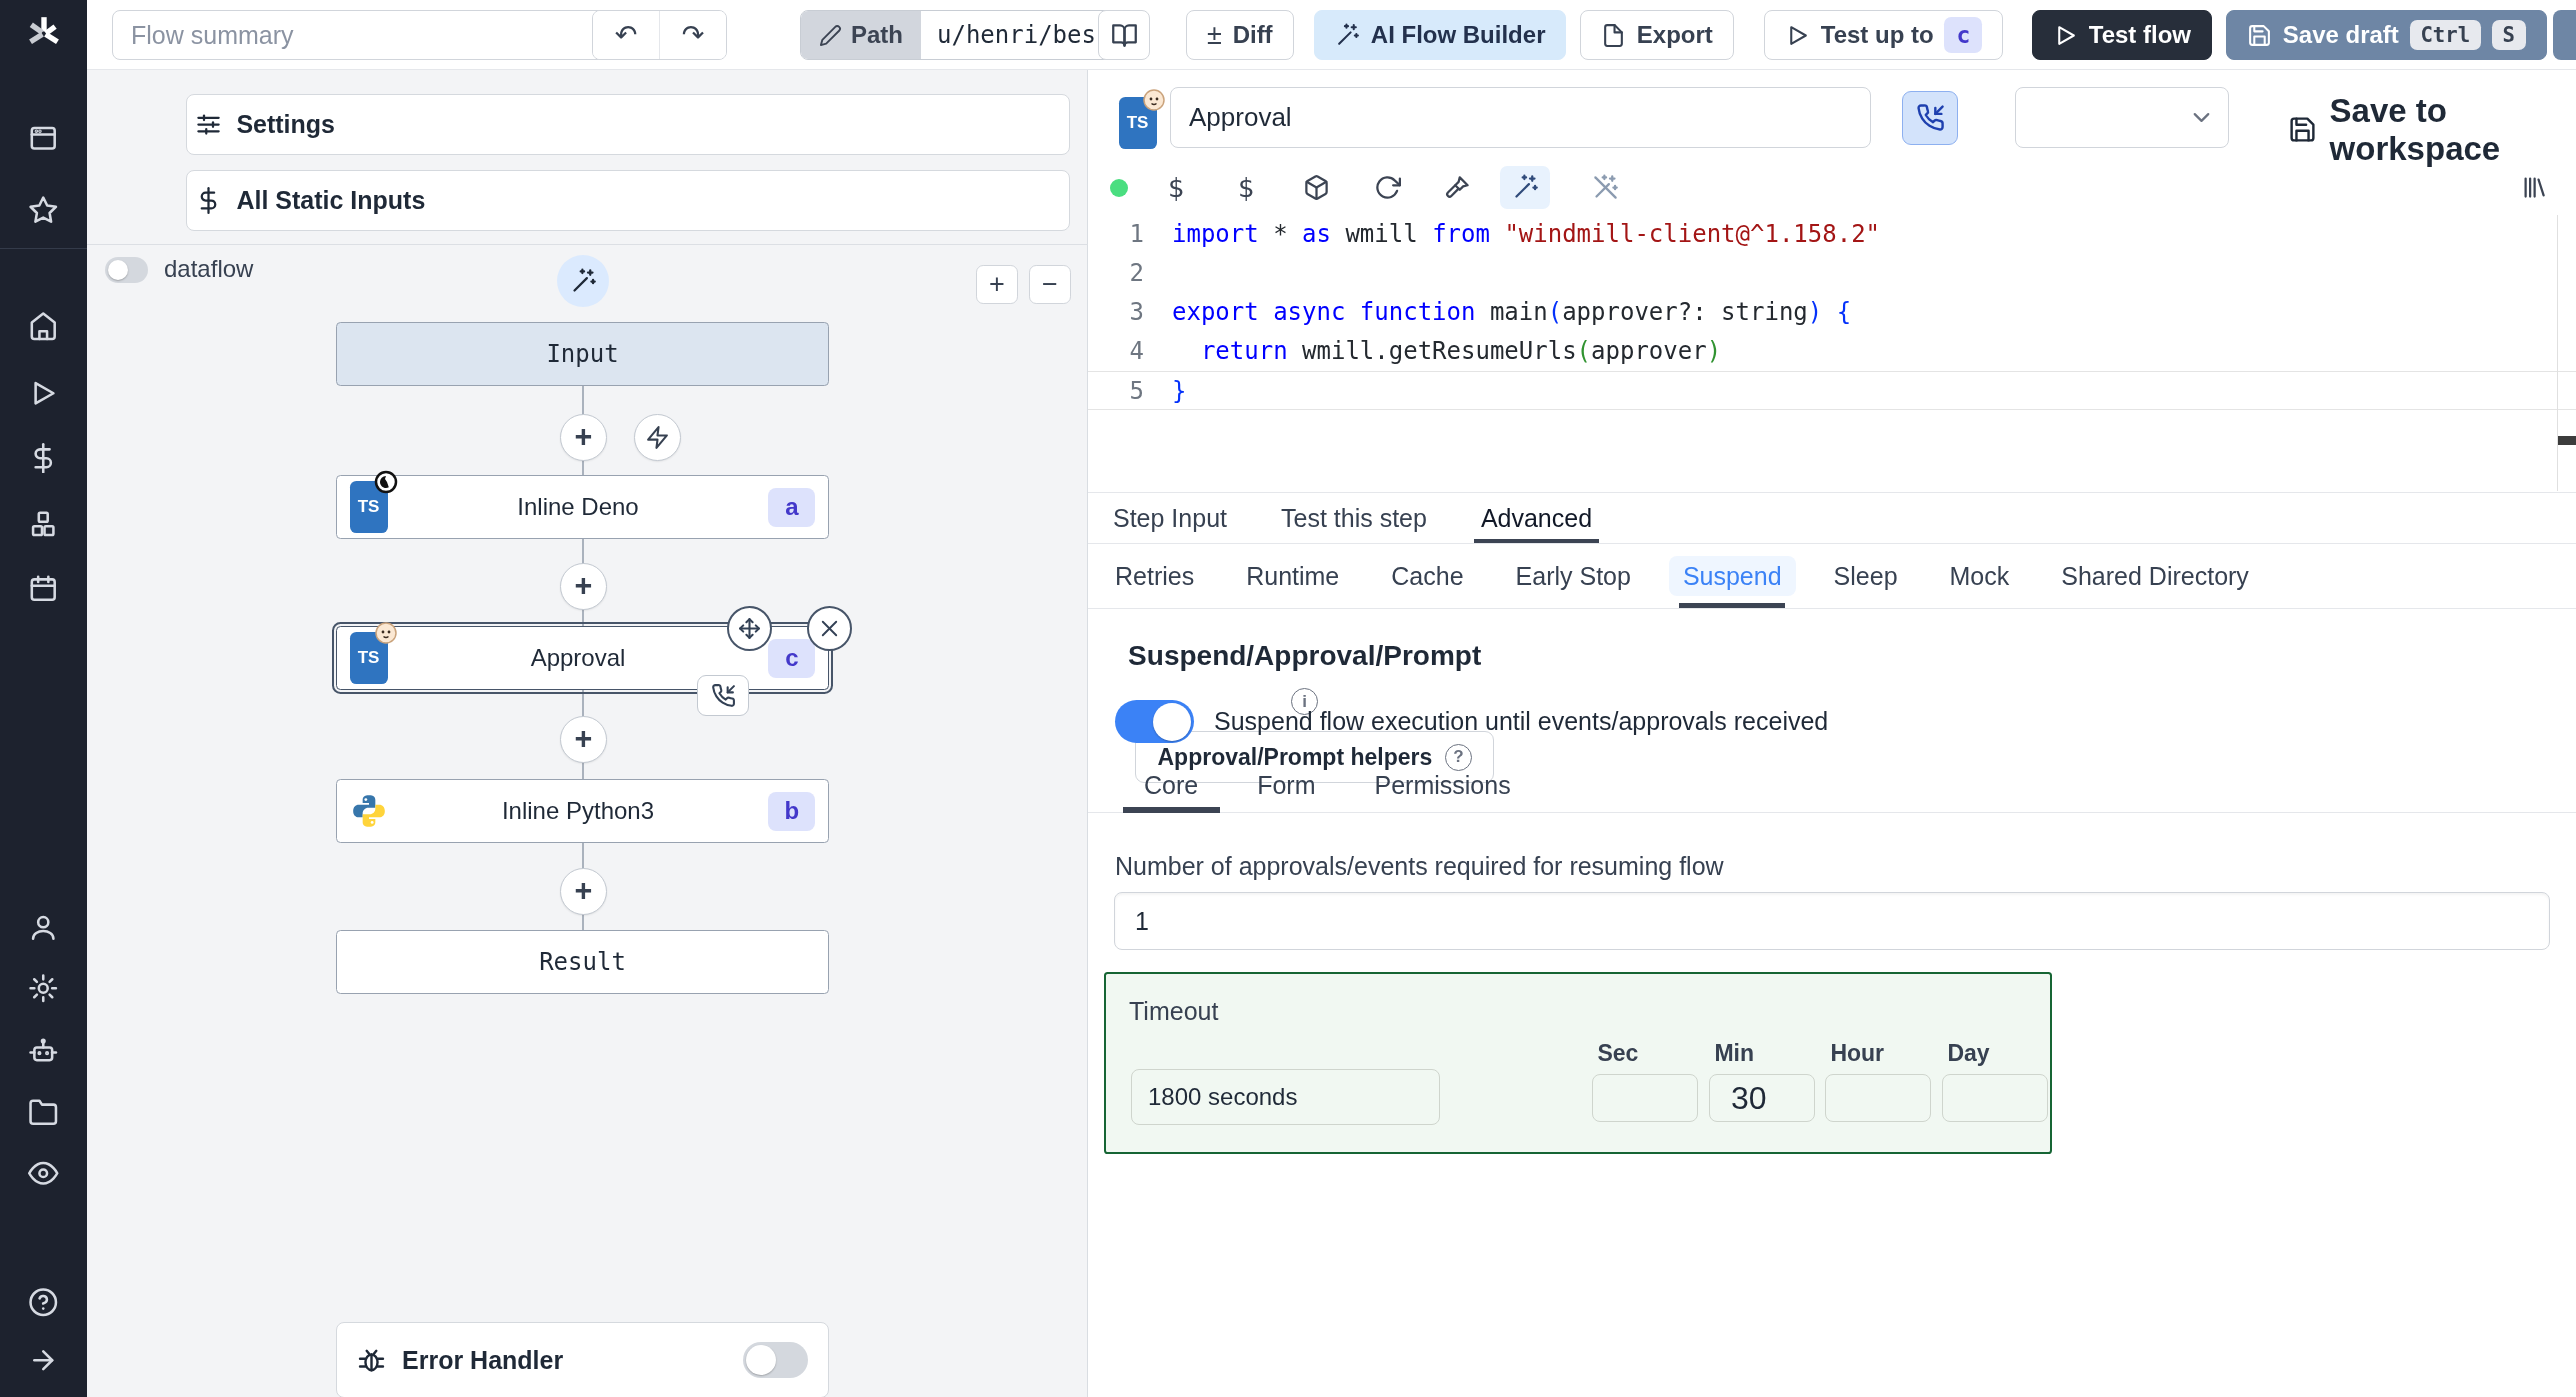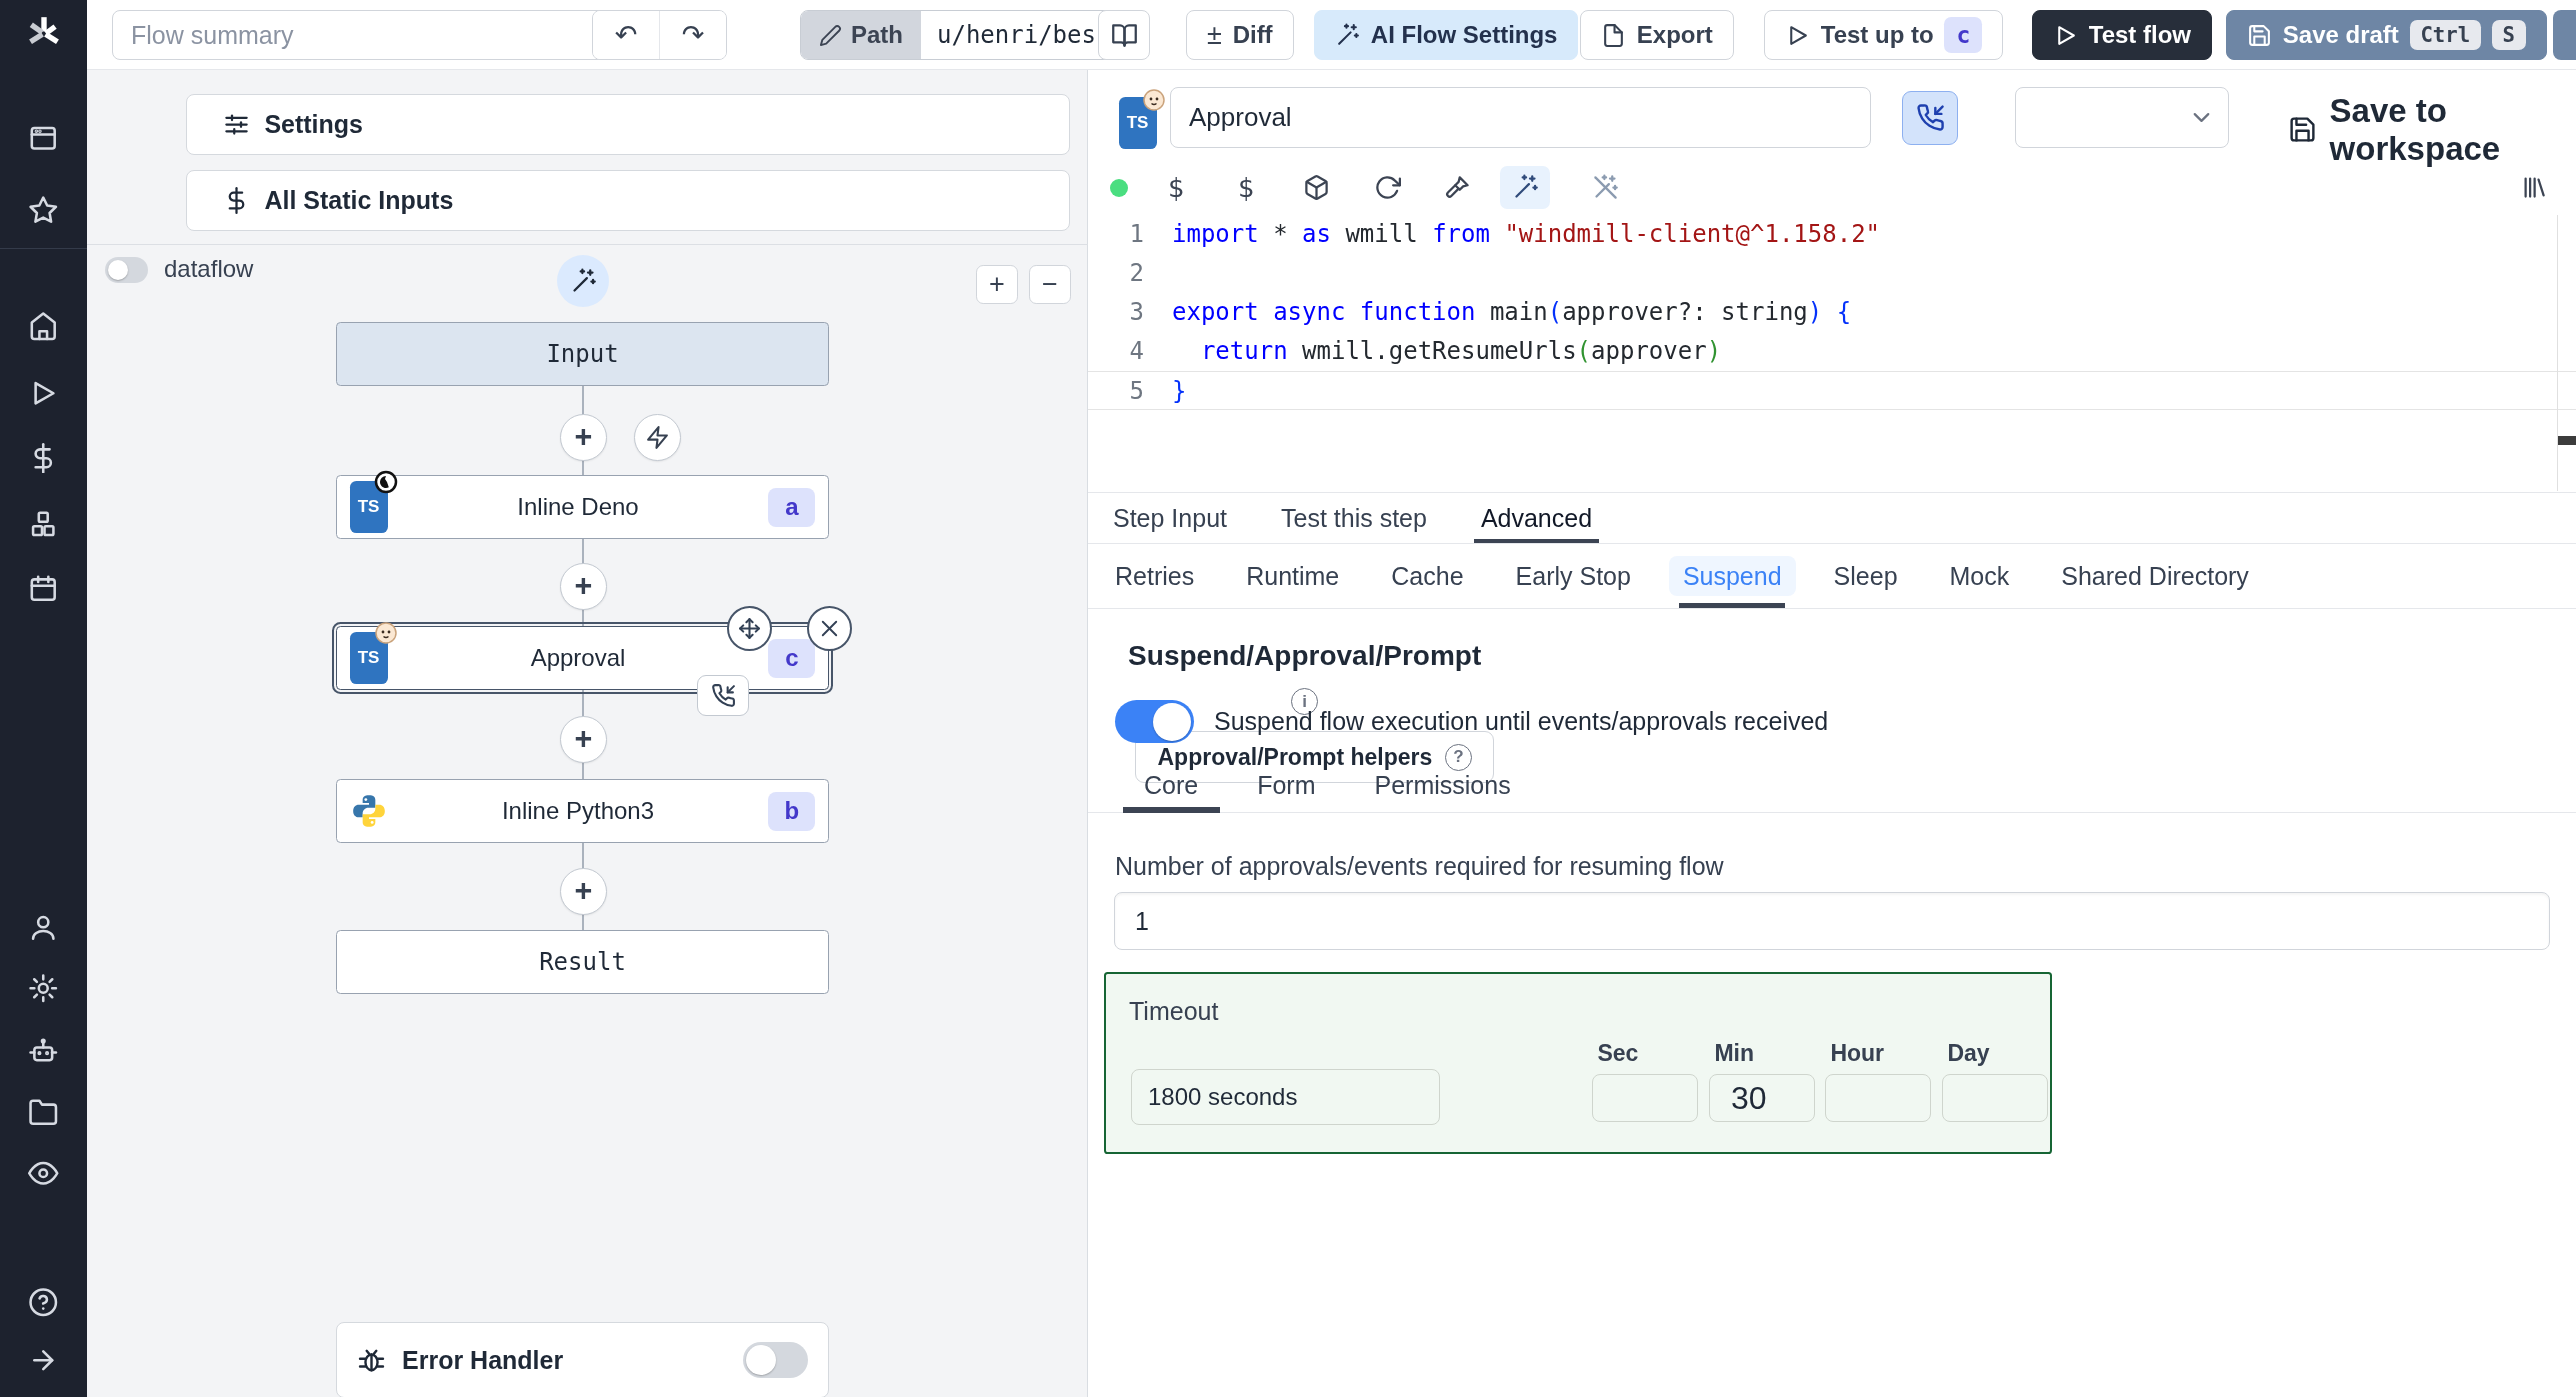--- a/index.html
+++ b/index.html
@@ -44,21 +44,21 @@
     display:flex; align-items:center; justify-content:center; font-size:23px; }
   .kbd { background:#e7e9ee; color:#374151; border-radius:7.2px; padding:2.7px 10.8px; font-size:20.6px;
     font-family:"DejaVu Sans Mono",monospace; }
   .cut-btn { left:2466px; width:135px; background:#6e86a5; border-radius:8px; }
 
   
   .flow-panel { position:absolute; left:87px; top:70px; width:1001px; height:1327px;
     background:#f3f4f6; border-right:0.9px solid #d9dde2; }
   .panel-row { position:absolute; left:99px; width:884px; height:61px; background:#fff;
     border:0.9px solid #d5d9de; border-radius:8px; display:flex; align-items:center; gap:14.4px;
-    padding:0 36px; font-size:25px; font-weight:600; color:#1f2937; cursor:pointer; }
+    padding:0 8px; font-size:25px; font-weight:600; color:#1f2937; cursor:pointer; }
   .flow-divider { position:absolute; left:0; top:174px; width:1001px; height:0.9px; background:#dcdfe4; }
   .toggle { border-radius:896px; background:#d4d8de; position:relative; flex:none; cursor:pointer; }
   .toggle .knob { position:absolute; top:2.7px; left:2.7px; background:#fff; border-radius:50%;
     box-shadow:0 0.9px 1.8px rgba(0,0,0,.25); }
   .toggle.on { background:#3b82f6; }
   .toggle.on .knob { left:auto; right:2.7px; }
   .t-sm { width:43px; height:26px; } .t-sm .knob { width:20.6px; height:20.6px; }
   .t-md { width:65px; height:36px; } .t-md .knob { width:30.5px; height:30.5px; }
   .t-lg { width:79px; height:43px; } .t-lg .knob { width:38px; height:38px; }
   .df-label { position:absolute; left:77px; top:185px; font-size:24px; color:#374151; }
@@ -305,21 +305,21 @@
   </button>
   <button class="chip" style="left:1099px">
     <span style="font-size:27px;font-weight:400">±</span>
     <span>Diff</span>
   </button>
   <button class="chip ai" style="left:1227px">
     <svg class="ic" style="width:25px;height:25px" viewBox="0 0 24 24">
         <line x1="4" y1="20" x2="15" y2="9"></line>
         <path d="M18 2v4M16 4h4M20.5 10.5v3M19 12h3M11 1.5v3M9.5 3h3"></path>
       </svg>
-    <span>AI Flow Settings</span>
+    <span>AI Flow Builder</span>
   </button>
   <button class="chip" style="left:1493px">
     <svg class="ic" style="width:25px;height:25px" viewBox="0 0 24 24">
         <path d="M13 2H6a2 2 0 0 0-2 2v16a2 2 0 0 0 2 2h12a2 2 0 0 0 2-2V9z"></path>
         <polyline points="13 2 13 9 20 9"></polyline>
       </svg>
     <span>Export</span>
   </button>
   <button class="chip" style="left:1677px">
     <svg class="ic" style="width:25px;height:25px" viewBox="0 0 24 24">

